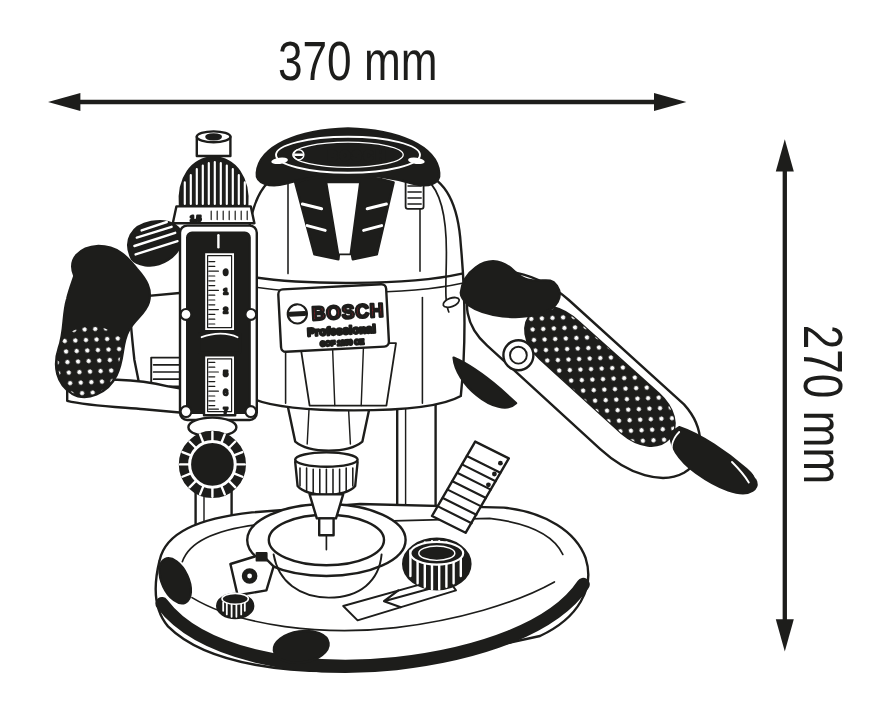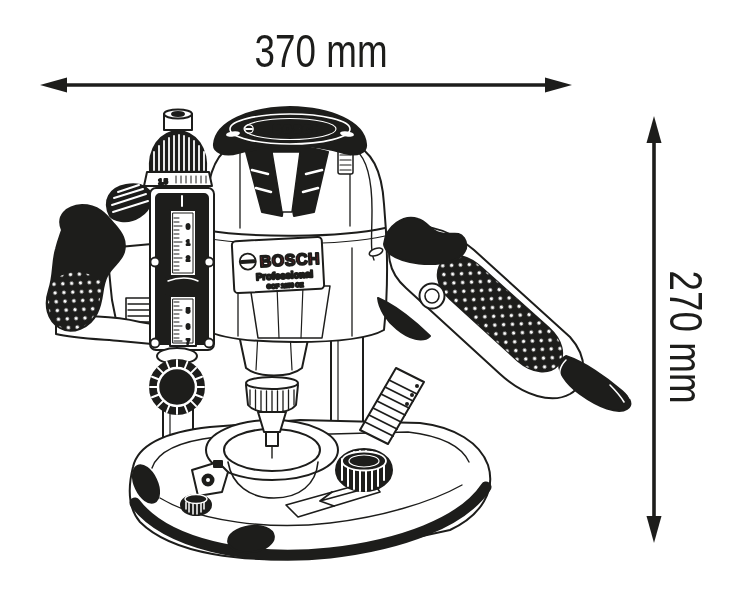--- a/index.html
+++ b/index.html
@@ -5,21 +5,21 @@
   html,body{margin:0;padding:0;background:#ffffff;}
   .canvas{
     position:relative;width:739px;height:600px;background:#ffffff;overflow:hidden;
     font-family:"Liberation Sans",sans-serif;
   }
   .dim-label{
     position:absolute;color:#1d1d1b;font-size:46px;font-weight:400;
     display:flex;align-items:center;justify-content:center;white-space:nowrap;
   }
   .dim-label .squeeze{display:inline-block;transform:scaleX(0.8);transform-origin:center;}
-  .dim-label.horizontal{left:55px;top:24px;width:532px;height:54px;}
+  .dim-label.horizontal{left:32px;top:24px;width:532px;height:54px;}
   .dim-label.vertical{left:561px;top:312px;width:250px;height:50px;transform:rotate(90deg);transform-origin:center;}
   svg{position:absolute;left:0;top:0;}
   svg text{font-family:"Liberation Sans",sans-serif;}
   .cap-brand{font-size:11px;font-weight:bold;letter-spacing:2px;fill:#ffffff;}
   .label-brand{font-size:16px;font-weight:bold;letter-spacing:.5px;fill:#a21c26;}
   .label-line{font-size:9.5px;font-weight:bold;fill:#1d1d1b;}
   .label-model{font-size:5.8px;font-weight:bold;fill:#1d1d1b;}
   .scale-num{font-size:6.5px;font-weight:bold;fill:#1d1d1b;}
   .knob-num{font-size:6.5px;font-weight:bold;fill:#1d1d1b;}
 </style>

